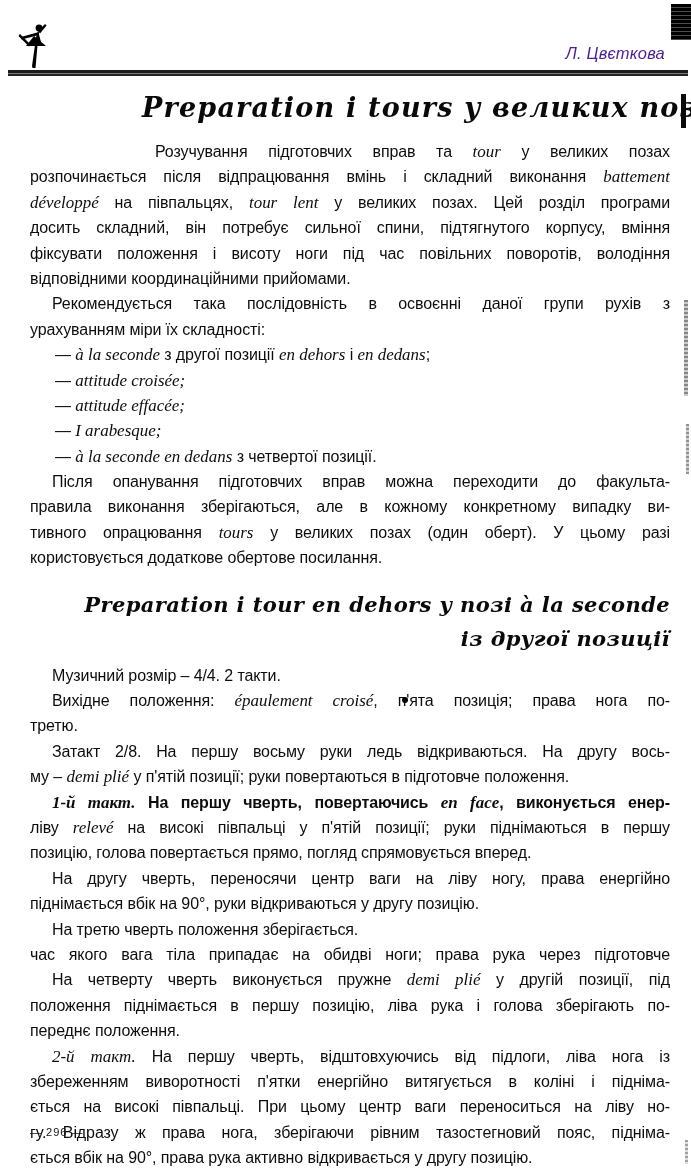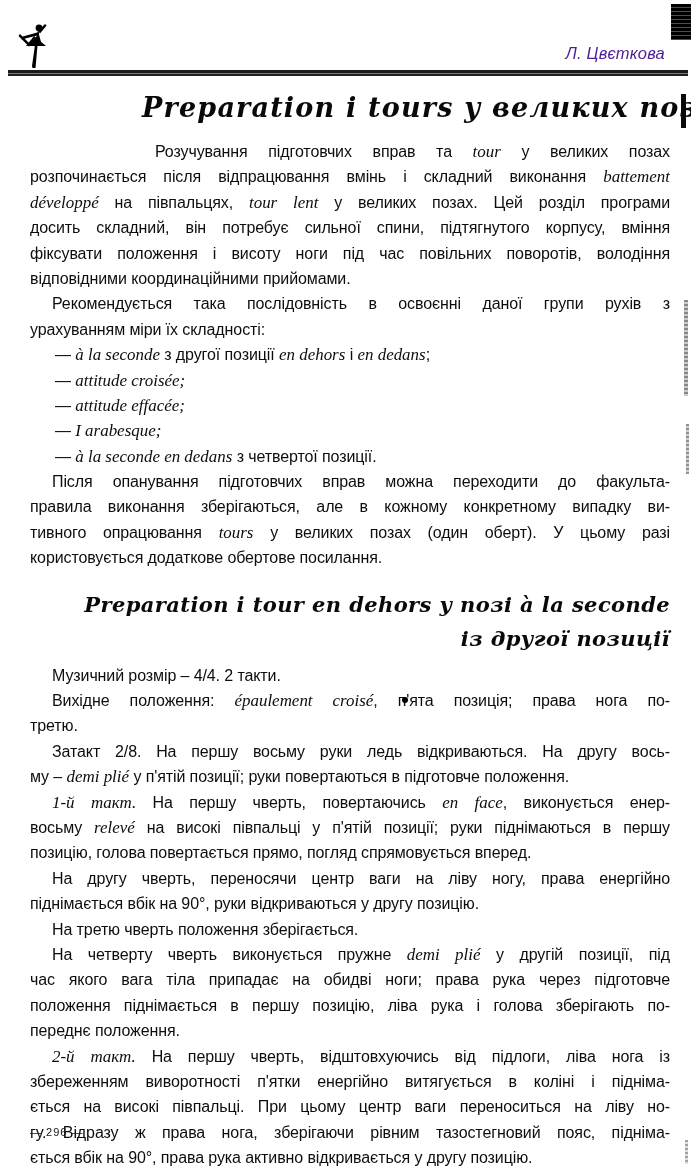--- a/index.html
+++ b/index.html
@@ -163,34 +163,34 @@
       </div>
       <div class="blk p">
         <div class="line jst" style="text-indent: 22px;"><span>Вихідне положення: </span><i>épaulement croisé</i><span>, п'ята позиція; права нога по-</span></div>
         <div class="line"><span>третю.</span></div>
       </div>
       <div class="blk p">
         <div class="line jst" style="text-indent: 22px;"><span>Затакт 2/8. На першу восьму руки ледь відкриваються. На другу вось-</span></div>
         <div class="line"><span>му – </span><i>demi plié</i><span> у п'ятій позиції; руки повертаються в підготовче положення.</span></div>
       </div>
       <div class="blk p">
-        <div class="line jst" style="text-indent: 22px;"><i>1-й такт.</i><span> На першу чверть, повертаючись </span><i>en face</i><span>, виконується енер-</span></div>
-        <div class="line jst"><span>восьму </span><i>relevé</i><span> на високі півпальці у п'ятій позиції; руки піднімаються в першу</span></div>
+        <div class="line jst" style="text-indent: 22px; font-weight: bold;"><i>1-й такт.</i><span> На першу чверть, повертаючись </span><i>en face</i><span>, виконується енер-</span></div>
+        <div class="line jst"><span>ліву </span><i>relevé</i><span> на високі півпальці у п'ятій позиції; руки піднімаються в першу</span></div>
         <div class="line"><span>позицію, голова повертається прямо, погляд спрямовується вперед.</span></div>
       </div>
       <div class="blk p">
         <div class="line jst" style="text-indent: 22px;"><span>На другу чверть, переносячи центр ваги на ліву ногу, права енергійно</span></div>
         <div class="line"><span>піднімається вбік на 90°, руки відкриваються у другу позицію.</span></div>
       </div>
       <div class="blk p">
         <div class="line" style="text-indent: 22px;"><span>На третю чверть положення зберігається.</span></div>
       </div>
       <div class="blk p">
+        <div class="line jst"><span>час якого вага тіла припадає на обидві ноги; права рука через підготовче</span></div>
         <div class="line jst" style="text-indent: 22px;"><span>На четверту чверть виконується пружне </span><i>demi plié</i><span> у другій позиції, під</span></div>
-        <div class="line jst"><span>час якого вага тіла припадає на обидві ноги; права рука через підготовче</span></div>
         <div class="line jst"><span>положення піднімається в першу позицію, ліва рука і голова зберігають по-</span></div>
         <div class="line"><span>переднє положення.</span></div>
       </div>
       <div class="blk p">
         <div class="line jst" style="text-indent: 22px;"><i>2-й такт.</i><span> На першу чверть, відштовхуючись від підлоги, ліва нога із</span></div>
         <div class="line jst"><span>збереженням виворотності п'ятки енергійно витягується в коліні і підніма-</span></div>
         <div class="line jst"><span>ється на високі півпальці. При цьому центр ваги переноситься на ліву но-</span></div>
         <div class="line jst"><span>гу. Відразу ж права нога, зберігаючи рівним тазостегновий пояс, підніма-</span></div>
         <div class="line"><span>ється вбік на 90°, права рука активно відкривається у другу позицію.</span></div>
       </div>

